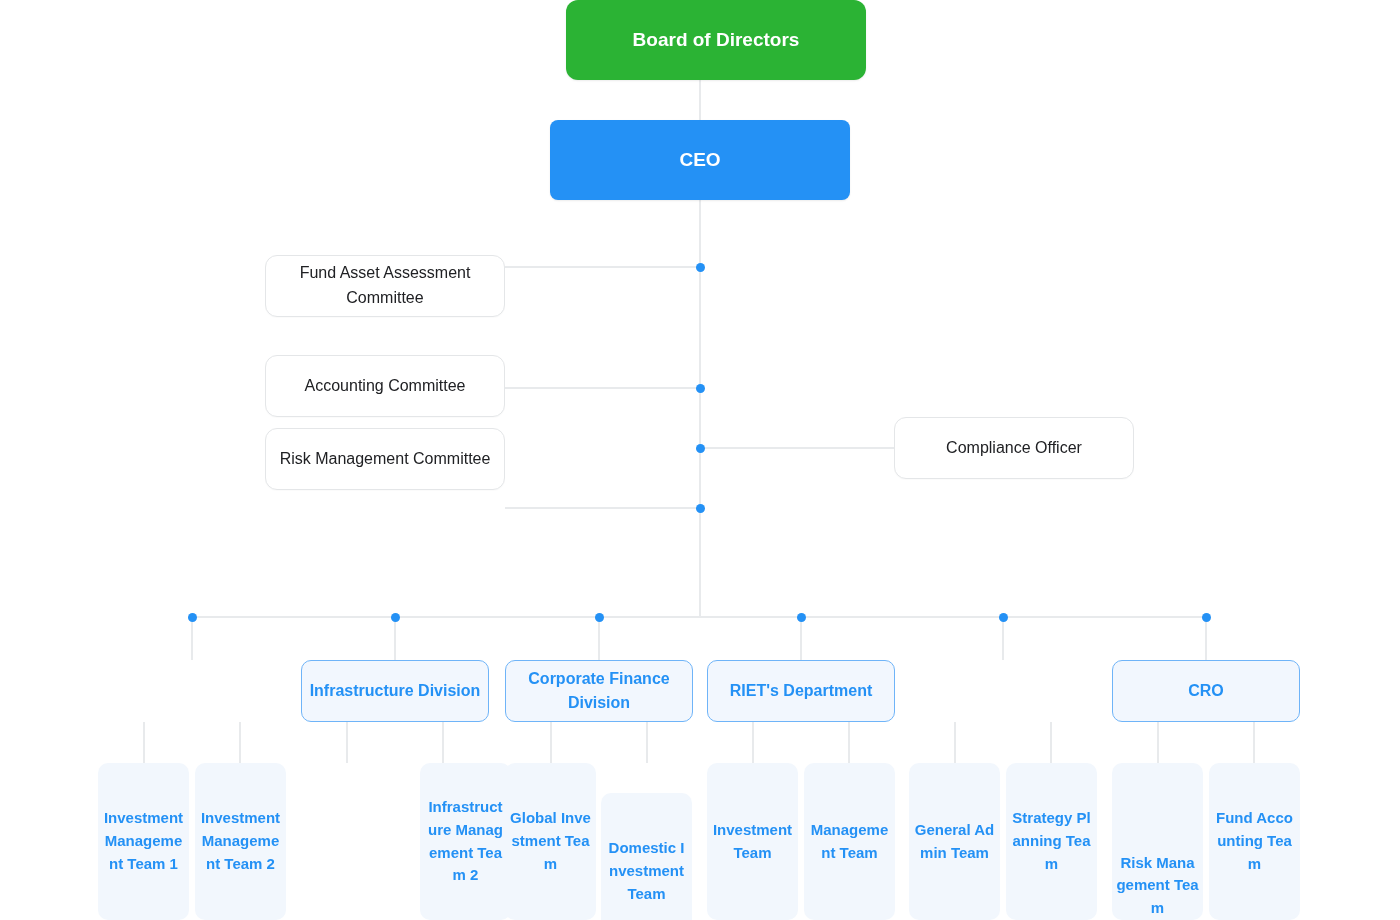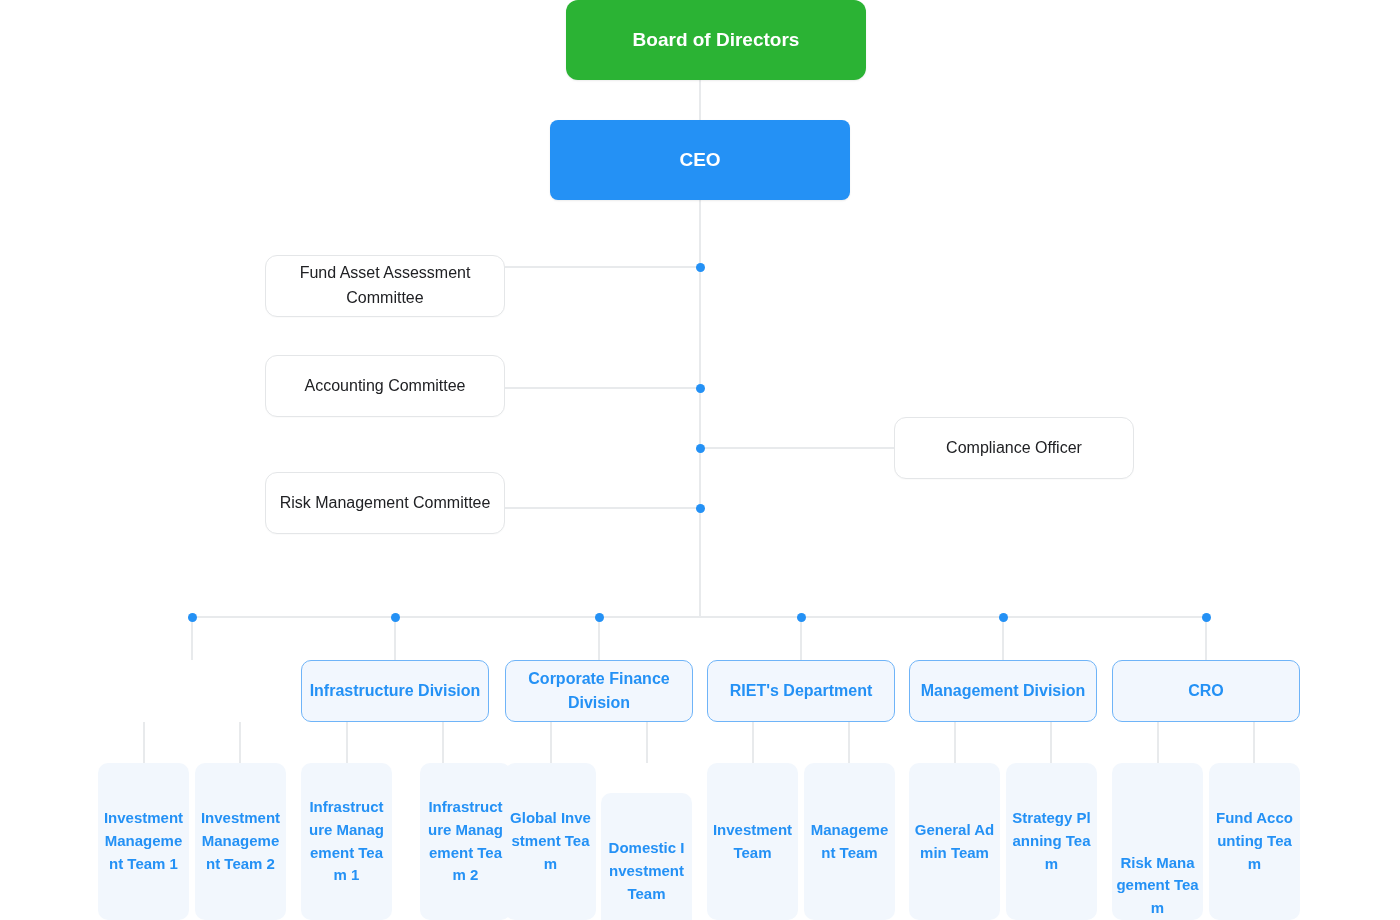--- a/index.html
+++ b/index.html
@@ -167,54 +167,48 @@
   </div>
 
   <div class="node node--committee" style="left:265px; top:255px; width:240px; height:62px;">
     <span class="node-label">Fund Asset Assessment Committee</span>
   </div>
 
   <div class="node node--committee" style="left:265px; top:355px; width:240px; height:62px;">
     <span class="node-label">Accounting Committee</span>
   </div>
 
-  <div class="node node--committee" style="left:265px; top:472px; width:240px; height:62px;">
+  <div class="node node--committee" style="left:265px; top:428px; width:240px; height:62px;">
     <span class="node-label">Risk Management Committee</span>
   </div>
 
   <div class="node node--committee" style="left:894px; top:417px; width:240px; height:62px;">
     <span class="node-label">Compliance Officer</span>
   </div>
 
   <div class="node node--division" style="left:301px; top:660px; width:188px; height:62px;">
     <span class="node-label">Infrastructure Division</span>
   </div>
   <div class="node node--division" style="left:505px; top:660px; width:188px; height:62px;">
     <span class="node-label">Corporate Finance Division</span>
   </div>
   <div class="node node--division" style="left:707px; top:660px; width:188px; height:62px;">
     <span class="node-label">RIET's Department</span>
   </div>
-  <div class="node node--division" style="left:909px; top:660px; width:188px; height:62px;">
-    <span class="node-label">Management Division</span>
-  </div>
   <div class="node node--division" style="left:1112px; top:660px; width:188px; height:62px;">
     <span class="node-label">CRO</span>
   </div>
 
   <div class="node node--team" style="left:98px; top:763px; width:91px; height:157px;">
     <span class="node-label">Investment Management Team 1</span>
   </div>
   <div class="node node--team" style="left:195px; top:763px; width:91px; height:157px;">
     <span class="node-label">Investment Management Team 2</span>
   </div>
 
-  <div class="node node--team" style="left:301px; top:763px; width:91px; height:157px;">
-    <span class="node-label">Infrastructure Management Team 1</span>
-  </div>
   <div class="node node--team" style="left:420px; top:763px; width:91px; height:157px;">
     <span class="node-label">Infrastructure Management Team 2</span>
   </div>
 
   <div class="node node--team" style="left:505px; top:763px; width:91px; height:157px;">
     <span class="node-label">Global Investment Team</span>
   </div>
   <div class="node node--team" style="left:601px; top:793px; width:91px; height:157px;">
     <span class="node-label">Domestic Investment Team</span>
   </div>

